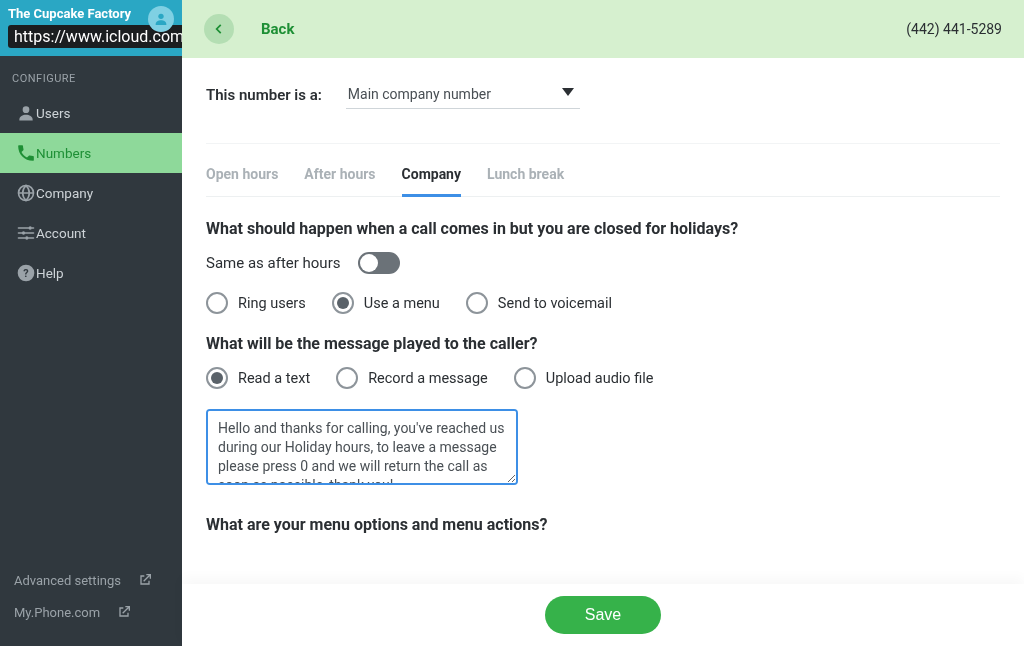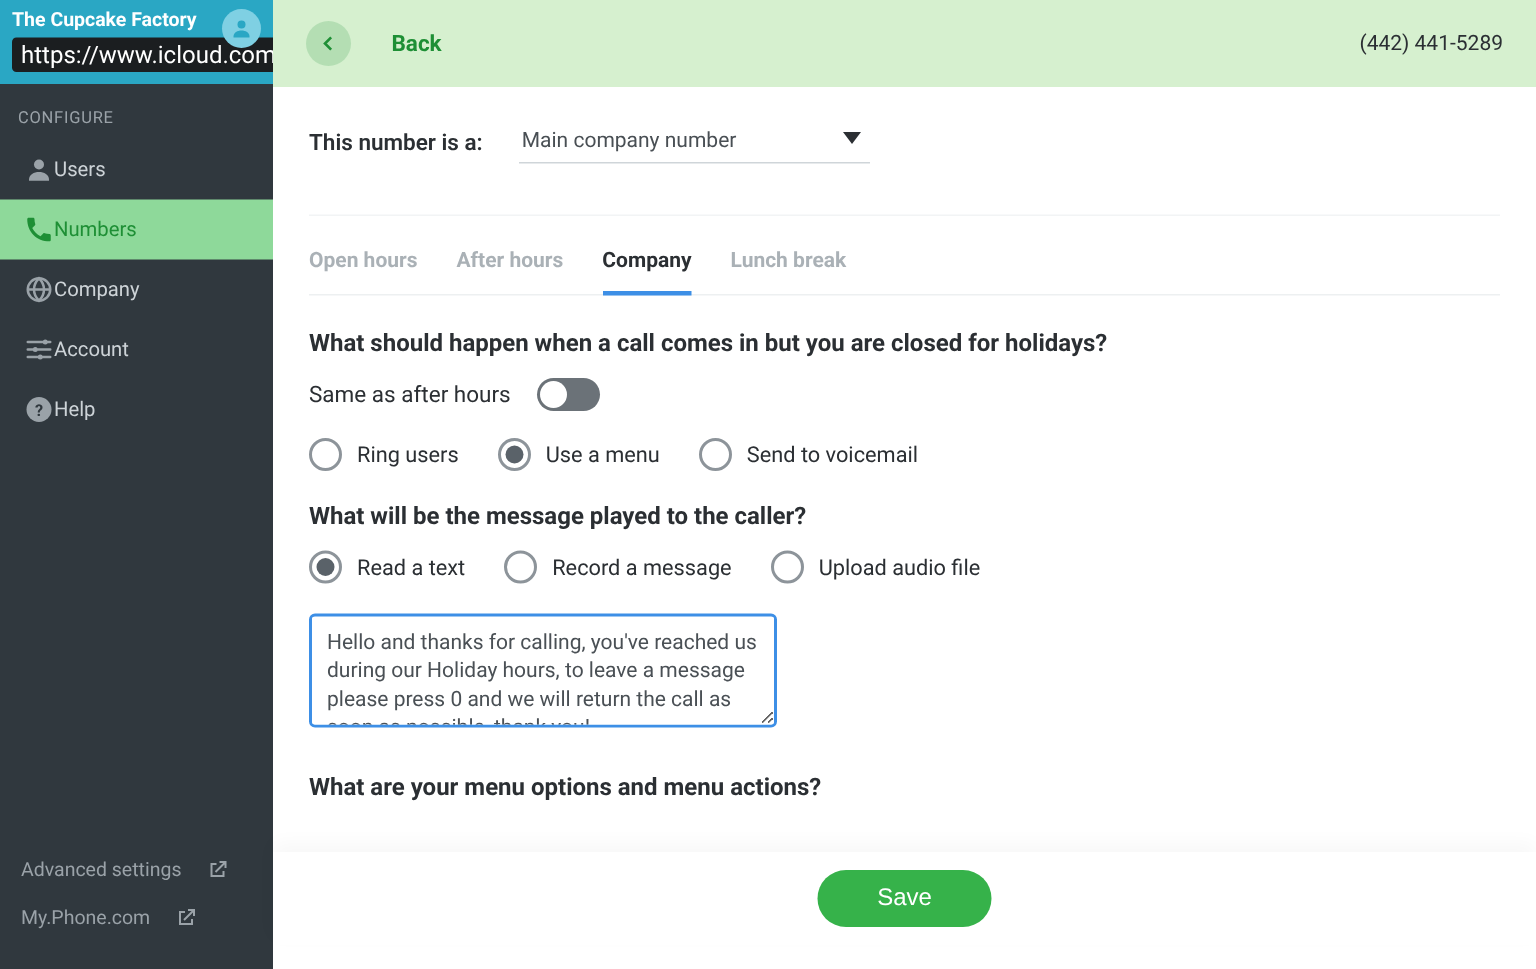--- a/index.html
+++ b/index.html
@@ -239,21 +239,21 @@
   line-height: 1.35;
   color: #4a5055;
   resize: both;
   font-family: inherit;
   outline: none;
 }
 
 
 .savebar {
   position: absolute;
-  left: 0; right: 0; bottom: 16px;
+  left: 0; right: 0; bottom: 0;
   background: #fff;
   padding: 12px 0;
   display: flex;
   justify-content: center;
   box-shadow: 0 -6px 12px rgba(0,0,0,.03);
 }
 .save-btn {
   background: #36b24a;
   color: #fff;
   border: none;

